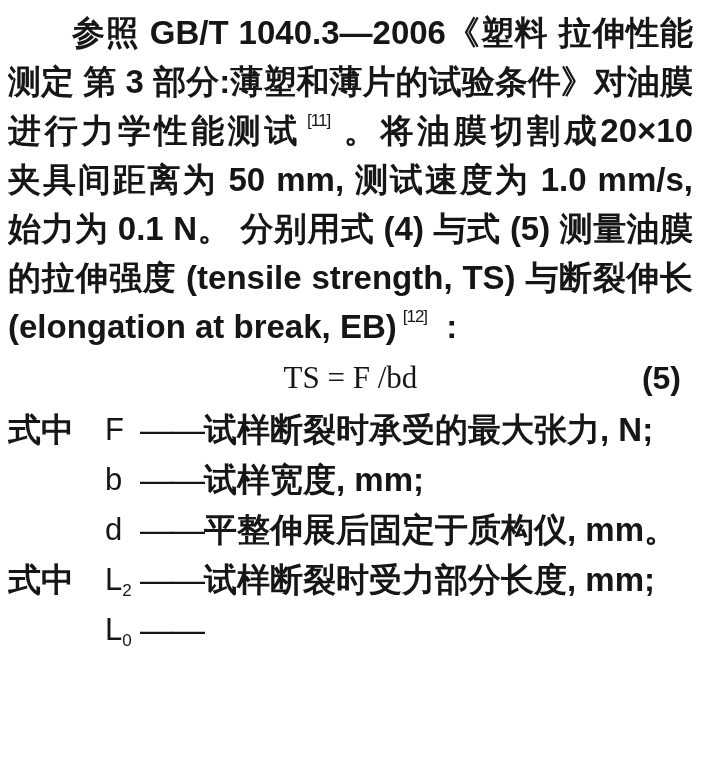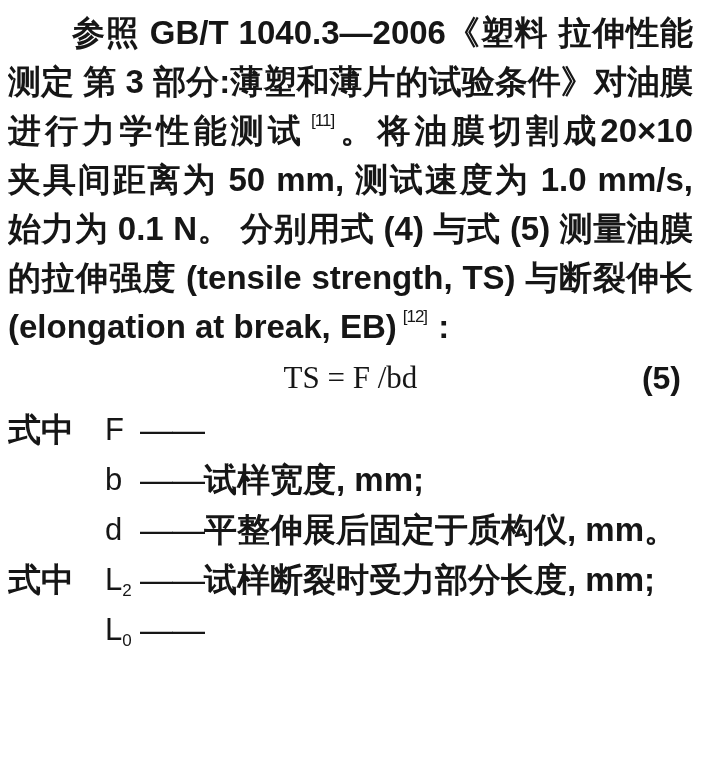--- a/index.html
+++ b/index.html
@@ -26,21 +26,21 @@
     text-justify: inter-character;
     overflow: hidden;
   }
   .pline.indent { text-indent: 64px; }
   .pline.lastline { text-align-last: left; }
   sup.ref {
     font-size: 17px;
     font-weight: 400;
     line-height: 0;
     vertical-align: 16px;
-    margin: 0 2px 0 6px;
+    margin: 0 10px 0 6px;
     letter-spacing: -1px;
   }
   
   .formula {
     position: relative;
     height: 54px;
     line-height: 54px;
     text-align: center;
     font-size: 31px;
   }
@@ -109,20 +109,21 @@
   <div class="formula">
     <span class="serif">TS = F /bd</span>
     <span class="fnum">(5)</span>
   </div>
 
   <div class="defs">
     <div class="defrow">
       <span class="defprefix">式中</span>
       <span class="defsym">F</span>
       <span class="dash">——</span>
+      <span class="deftext">试样断裂时承受的最大张力, N;</span>
     </div>
     <div class="defrow">
       <span class="defprefix"></span>
       <span class="defsym">b</span>
       <span class="dash">——</span>
       <span class="deftext">试样宽度, mm;</span>
     </div>
     <div class="defrow">
       <span class="defprefix"></span>
       <span class="defsym">d</span>

